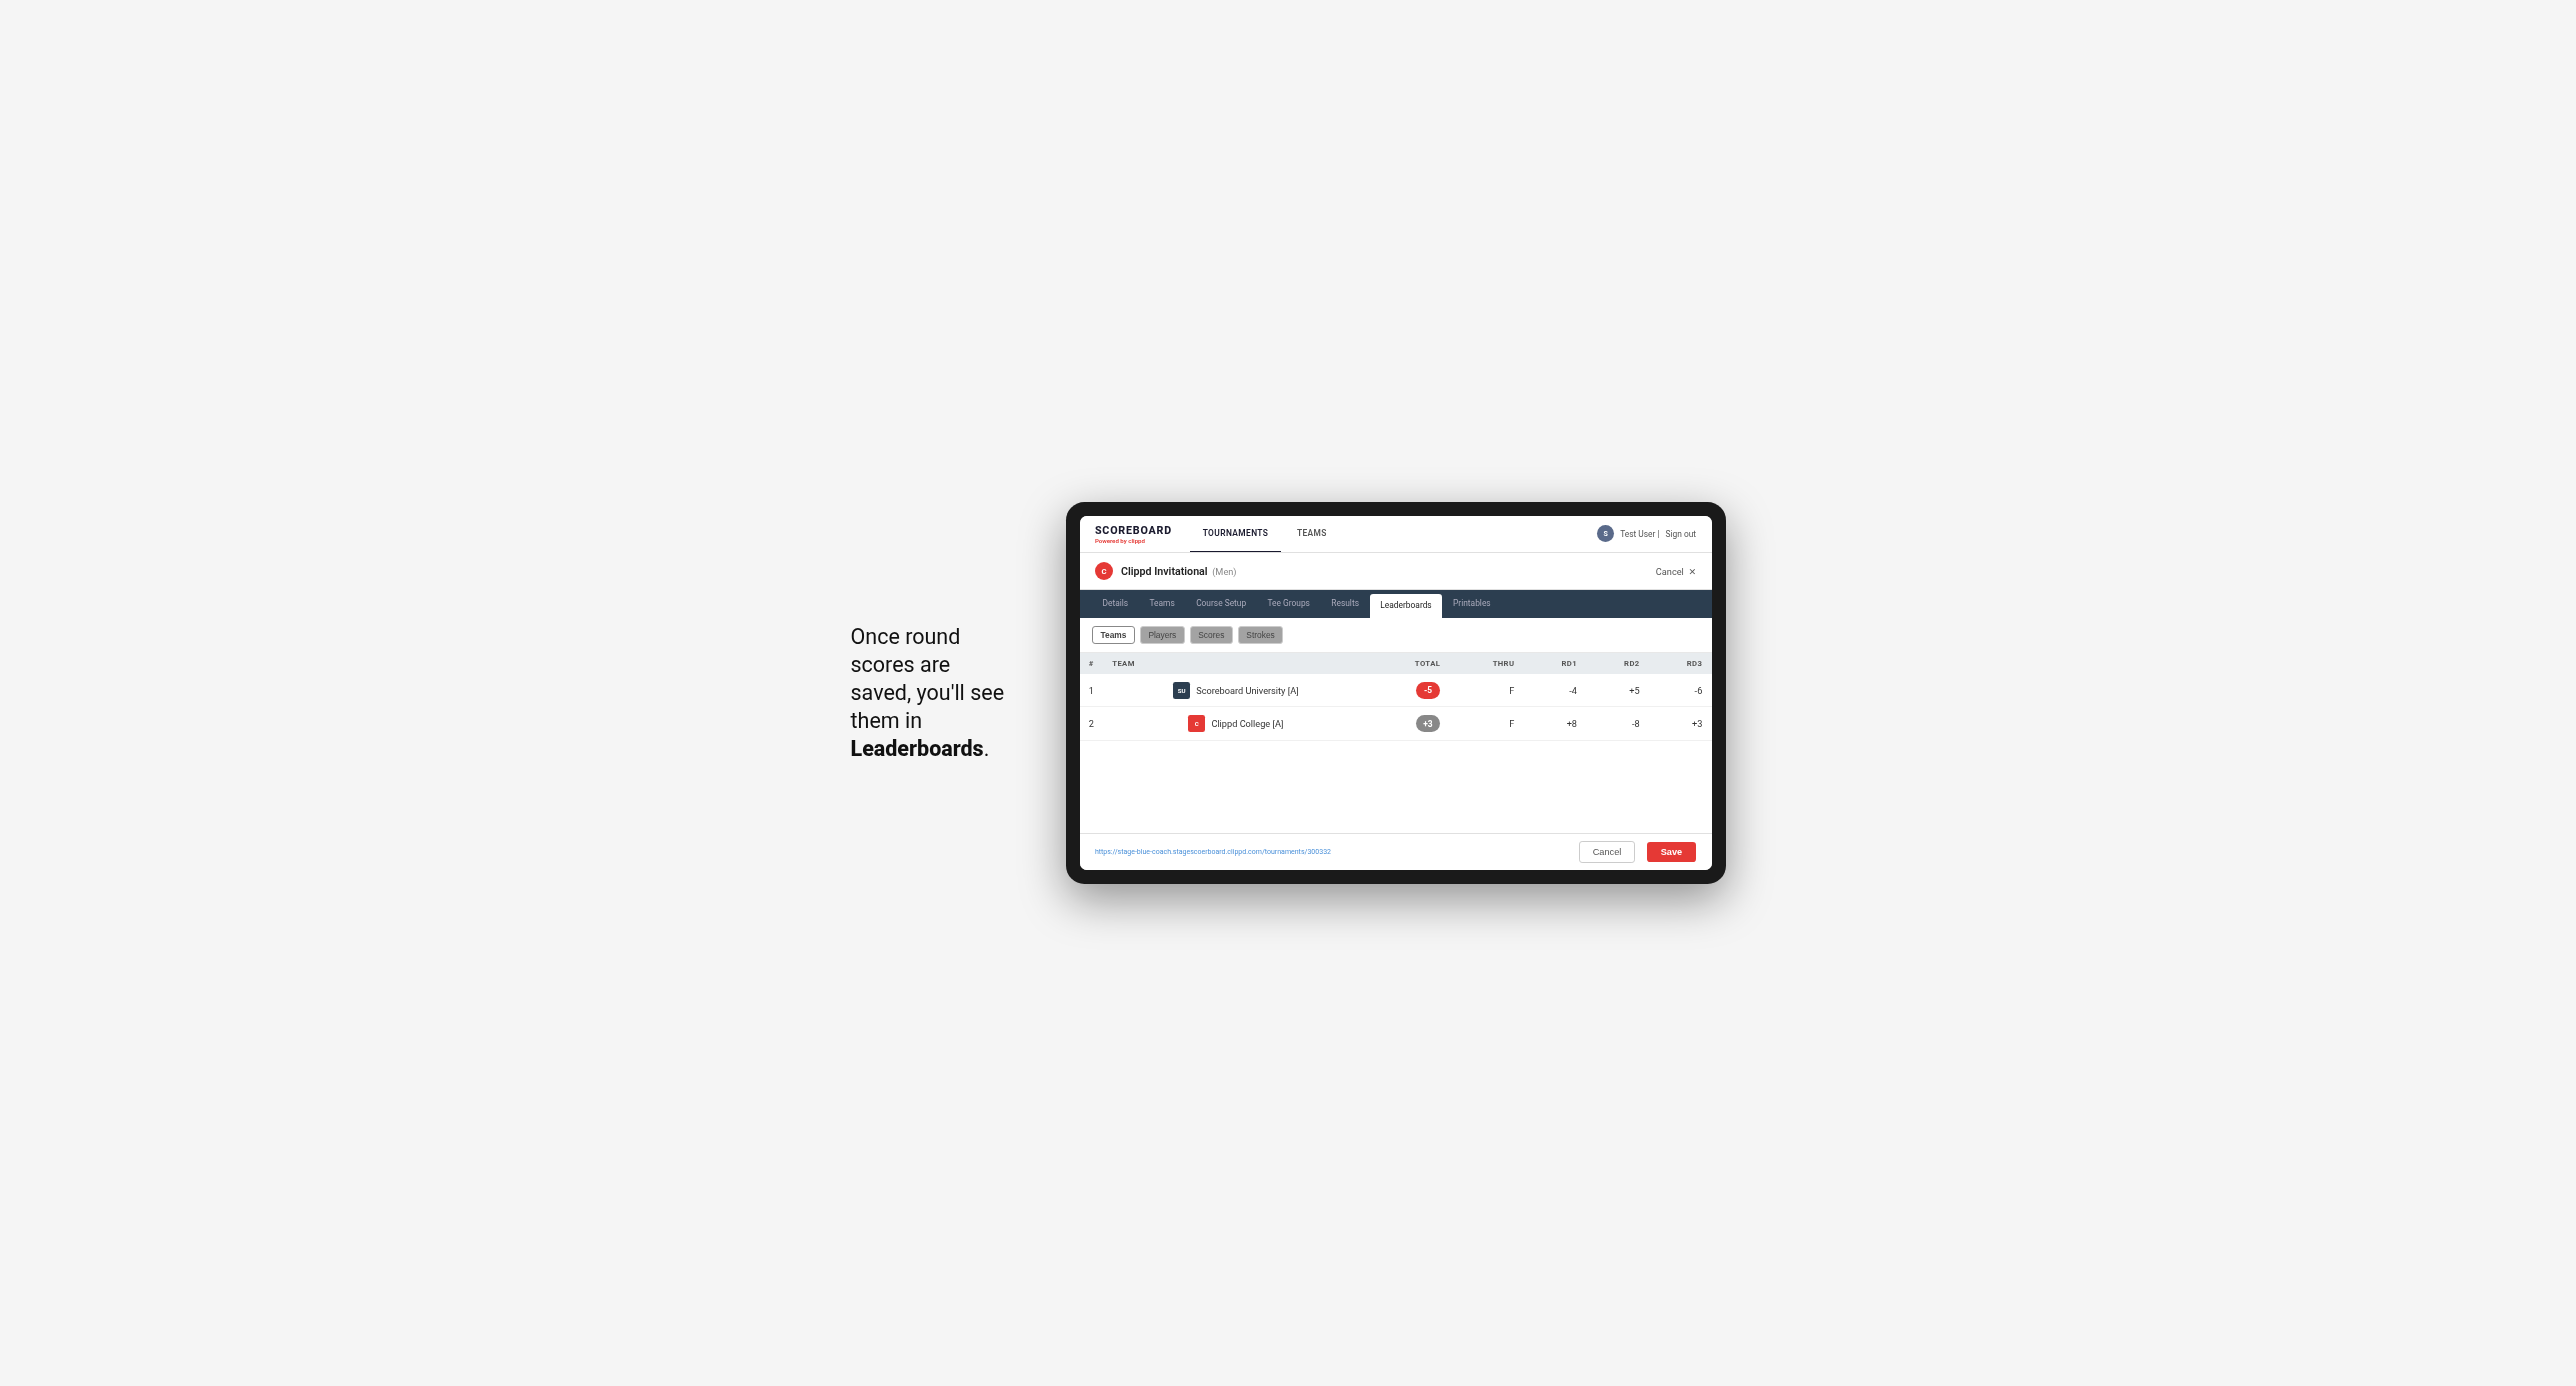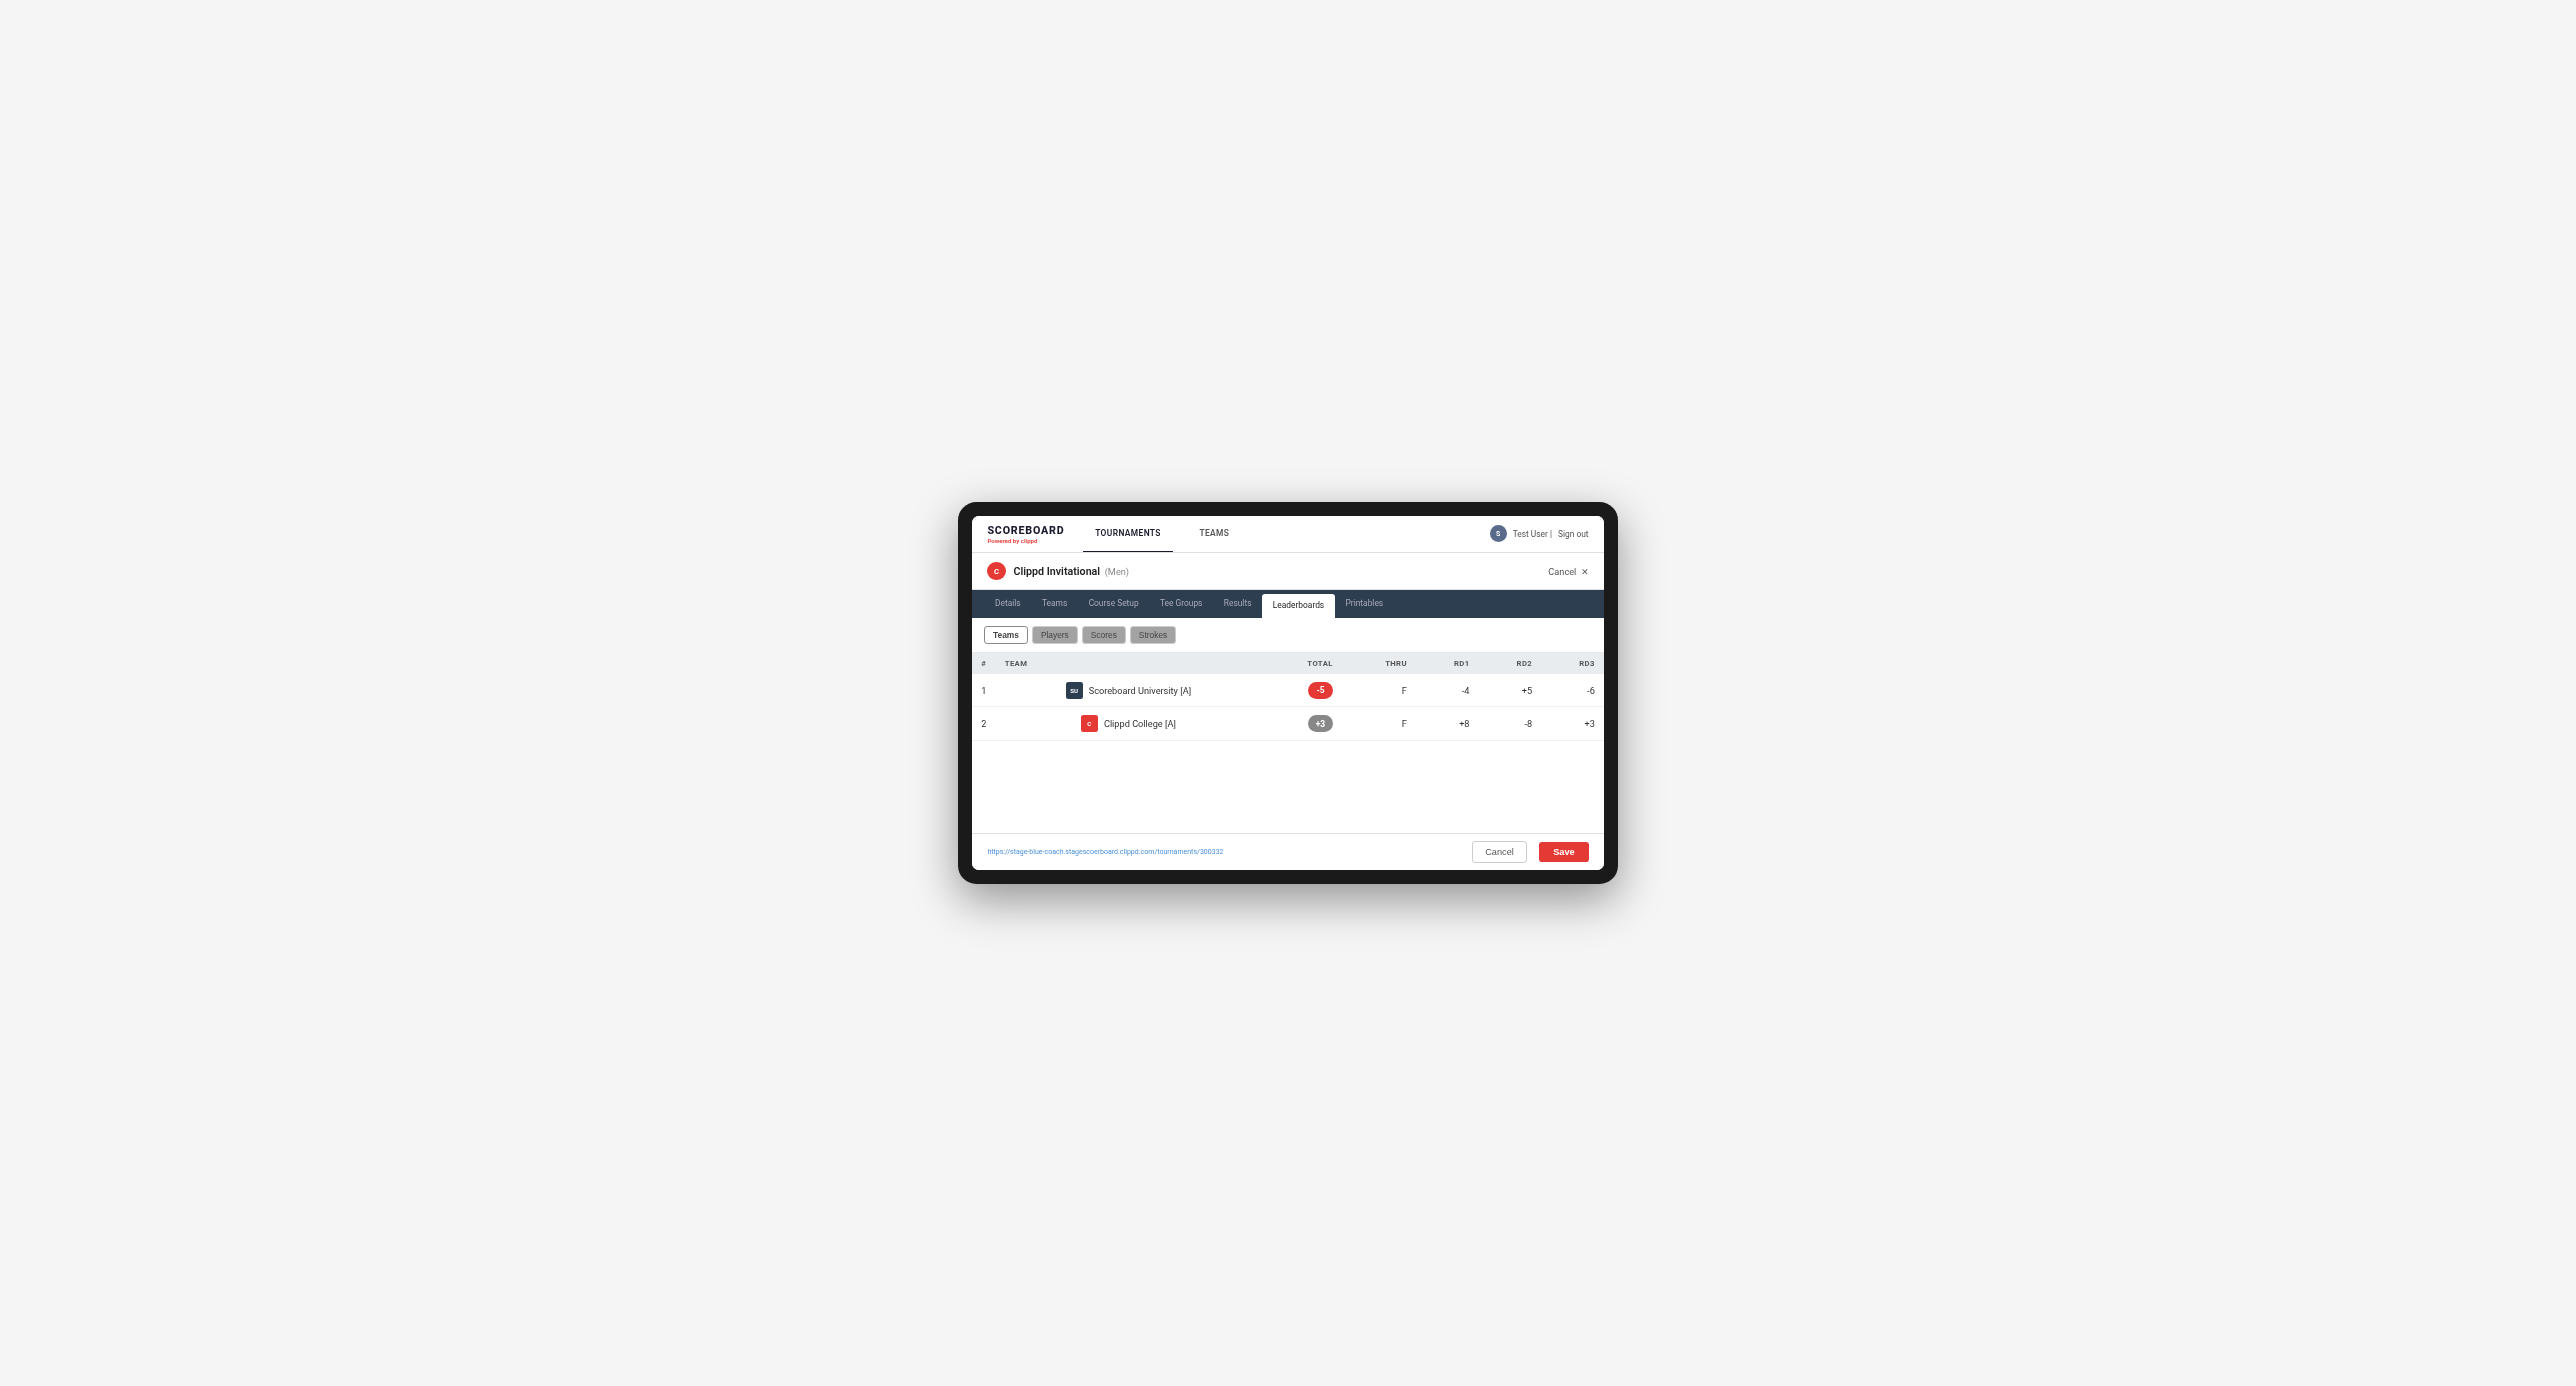--- a/index.html
+++ b/index.html
@@ -74,21 +74,21 @@
       font-size: 6.1px;
       color: #888;
     }
     .powered-by span {
       color: #e53935;
       font-weight: 600;
     }
 
     .nav-links {
       display: flex;
-      gap: 14px;
+      gap: 4px;
       flex: 1;
     }
 
     .nav-link {
       font-size: 8.4px;
       font-weight: 600;
       color: #555;
       padding: 0 12.3px;
       height: 37px;
       display: flex;
@@ -346,20 +346,27 @@
       color: #fff;
       cursor: pointer;
       font-weight: 600;
     }
   </style>
 </head>
 <body>
 
 <div class="page-wrapper">
 
+  <div class="side-text">
+    <span>Once round</span><br>
+    <span>scores are</span><br>
+    <span>saved, you'll see</span><br>
+    <span>them in</span><br>
+    <strong>Leaderboards</strong><span>.</span>
+  </div>
 
   <div class="tablet">
     <div class="tablet-screen">
 
       <div class="top-nav">
         <div class="logo-area">
           <span class="logo-text">SCOREBOARD</span>
           <span class="powered-by">
             <span>Powered by </span><span>clippd</span>
           </span>

